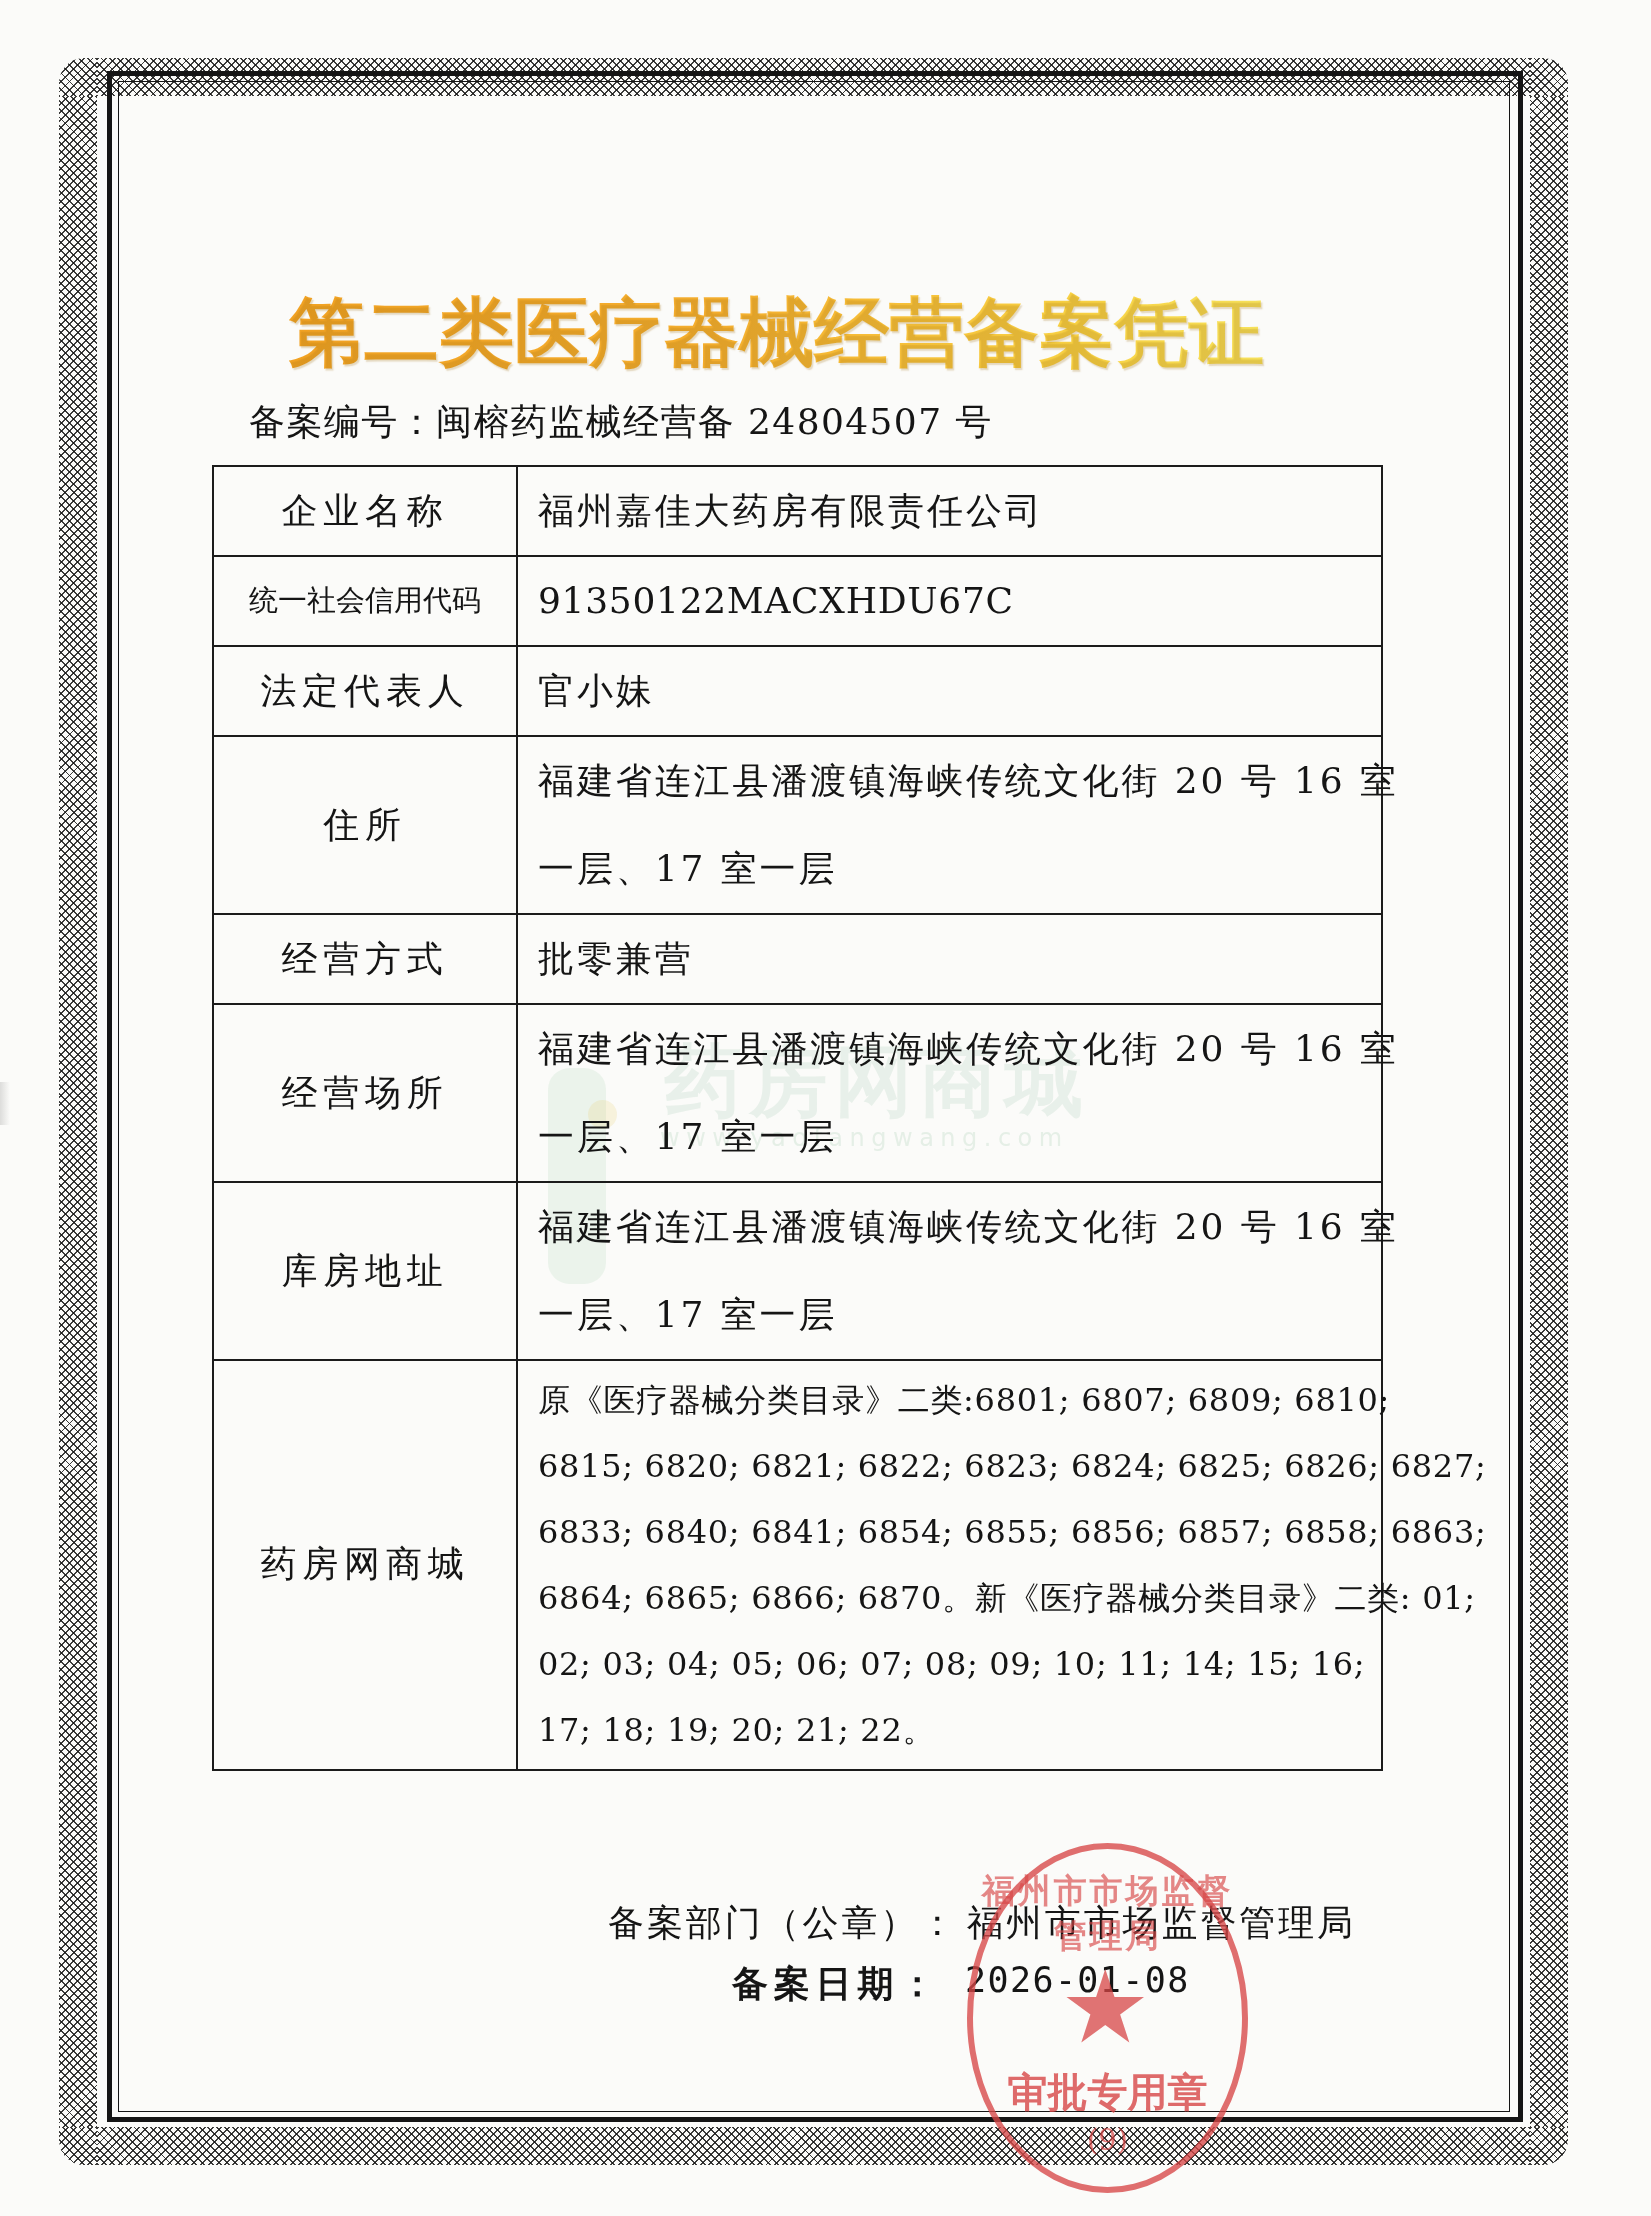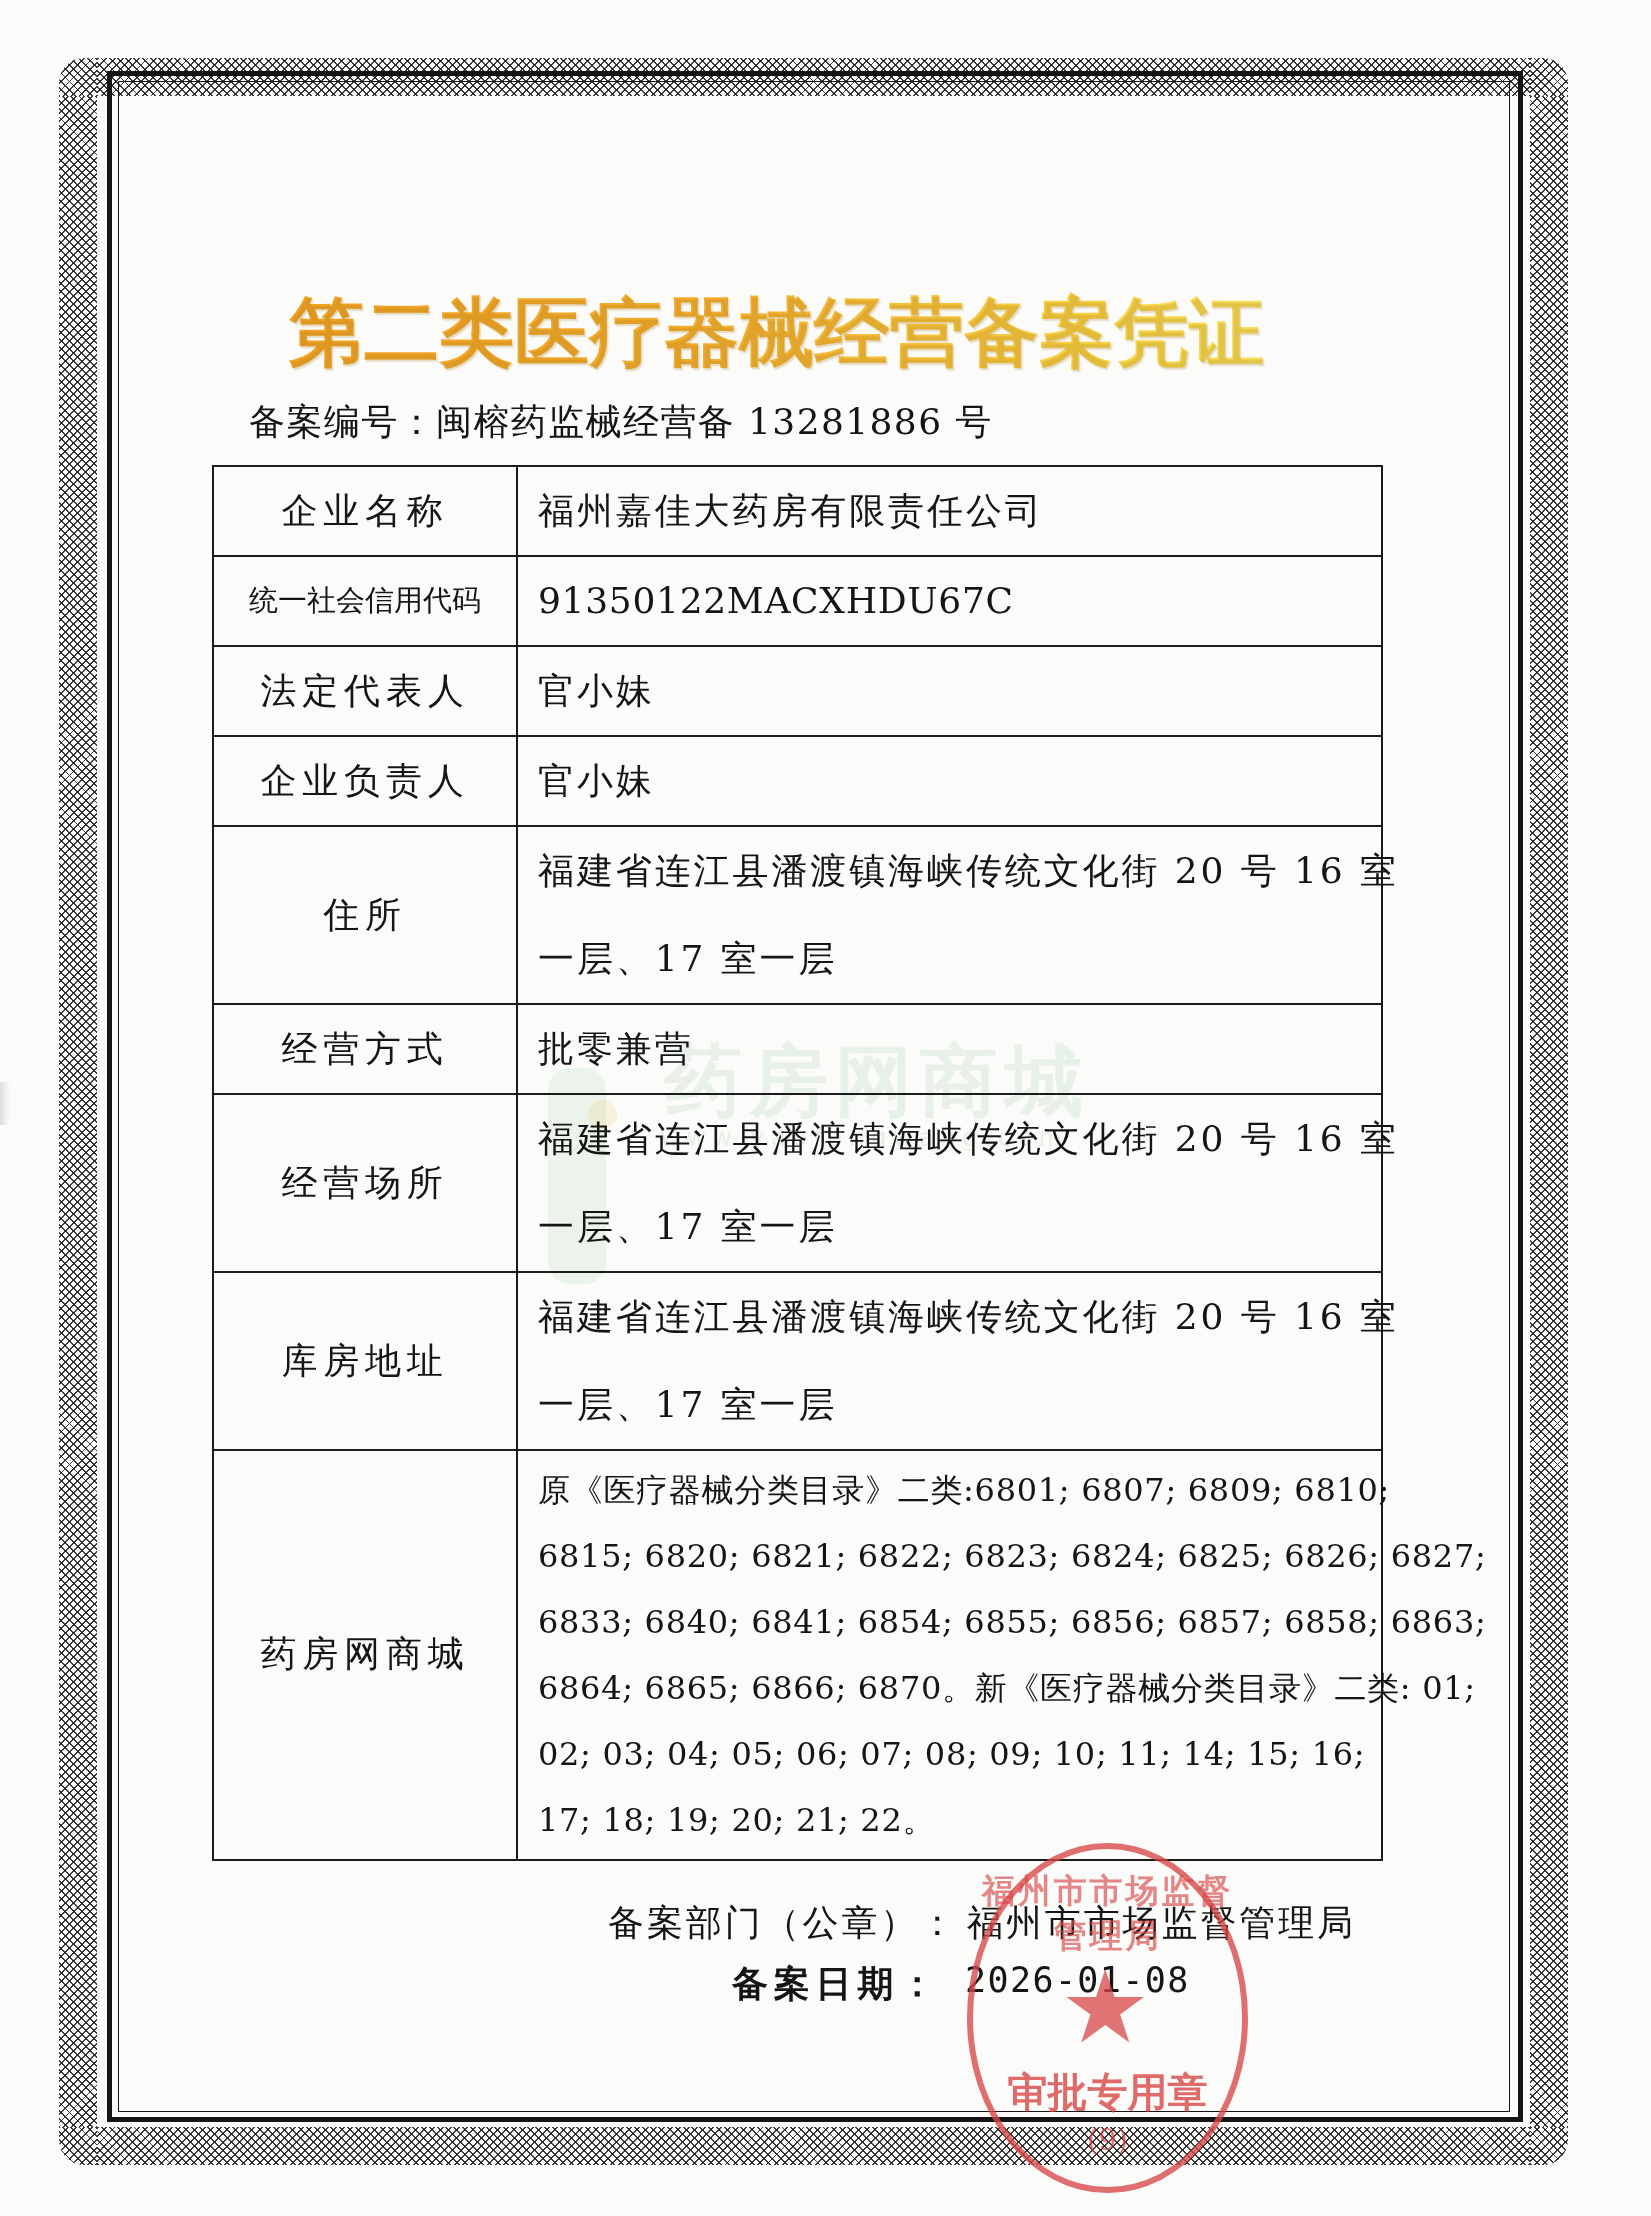--- a/index.html
+++ b/index.html
@@ -136,45 +136,39 @@
 <div class="frame-thin"></div>
 <div class="fold-left"></div>
 
 <div class="wm-logo"></div>
 <div class="wm-dot"></div>
 <div class="wm-text">药房网商城</div>
 <div class="wm-url">www.yaofangwang.com</div>
 
 <div class="title">第二类医疗器械经营备案凭证</div>
 <div class="record-no">
-  <span>备案编号：</span><span>闽榕药监械经营备 13281886 号</span>
+  <span>备案编号：</span><span>闽榕药监械经营备 24804507 号</span>
 </div>
 
 <table class="info-table">
   <tbody>
     <tr style="height:89px">
       <td class="lbl">企业名称</td>
       <td class="val">
           <span class="line">福州嘉佳大药房有限责任公司</span>
         </td>
     </tr>
     <tr style="height:90px">
       <td class="lbl small">统一社会信用代码</td>
       <td class="val">
           <span class="line" style="font-family:'DejaVu Serif',serif;letter-spacing:0.7px">91350122MACXHDU67C</span>
         </td>
     </tr>
     <tr style="height:89px">
       <td class="lbl">法定代表人</td>
-      <td class="val">
-          <span class="line">官小妹</span>
-        </td>
-    </tr>
-    <tr style="height:89px">
-      <td class="lbl">企业负责人</td>
       <td class="val">
           <span class="line">官小妹</span>
         </td>
     </tr>
     <tr style="height:177px">
       <td class="lbl">住所</td>
       <td class="val">
         <span class="line">福建省连江县潘渡镇海峡传统文化街 20 号 16 室</span>
         <span class="line">一层、17 室一层</span>
       </td>

